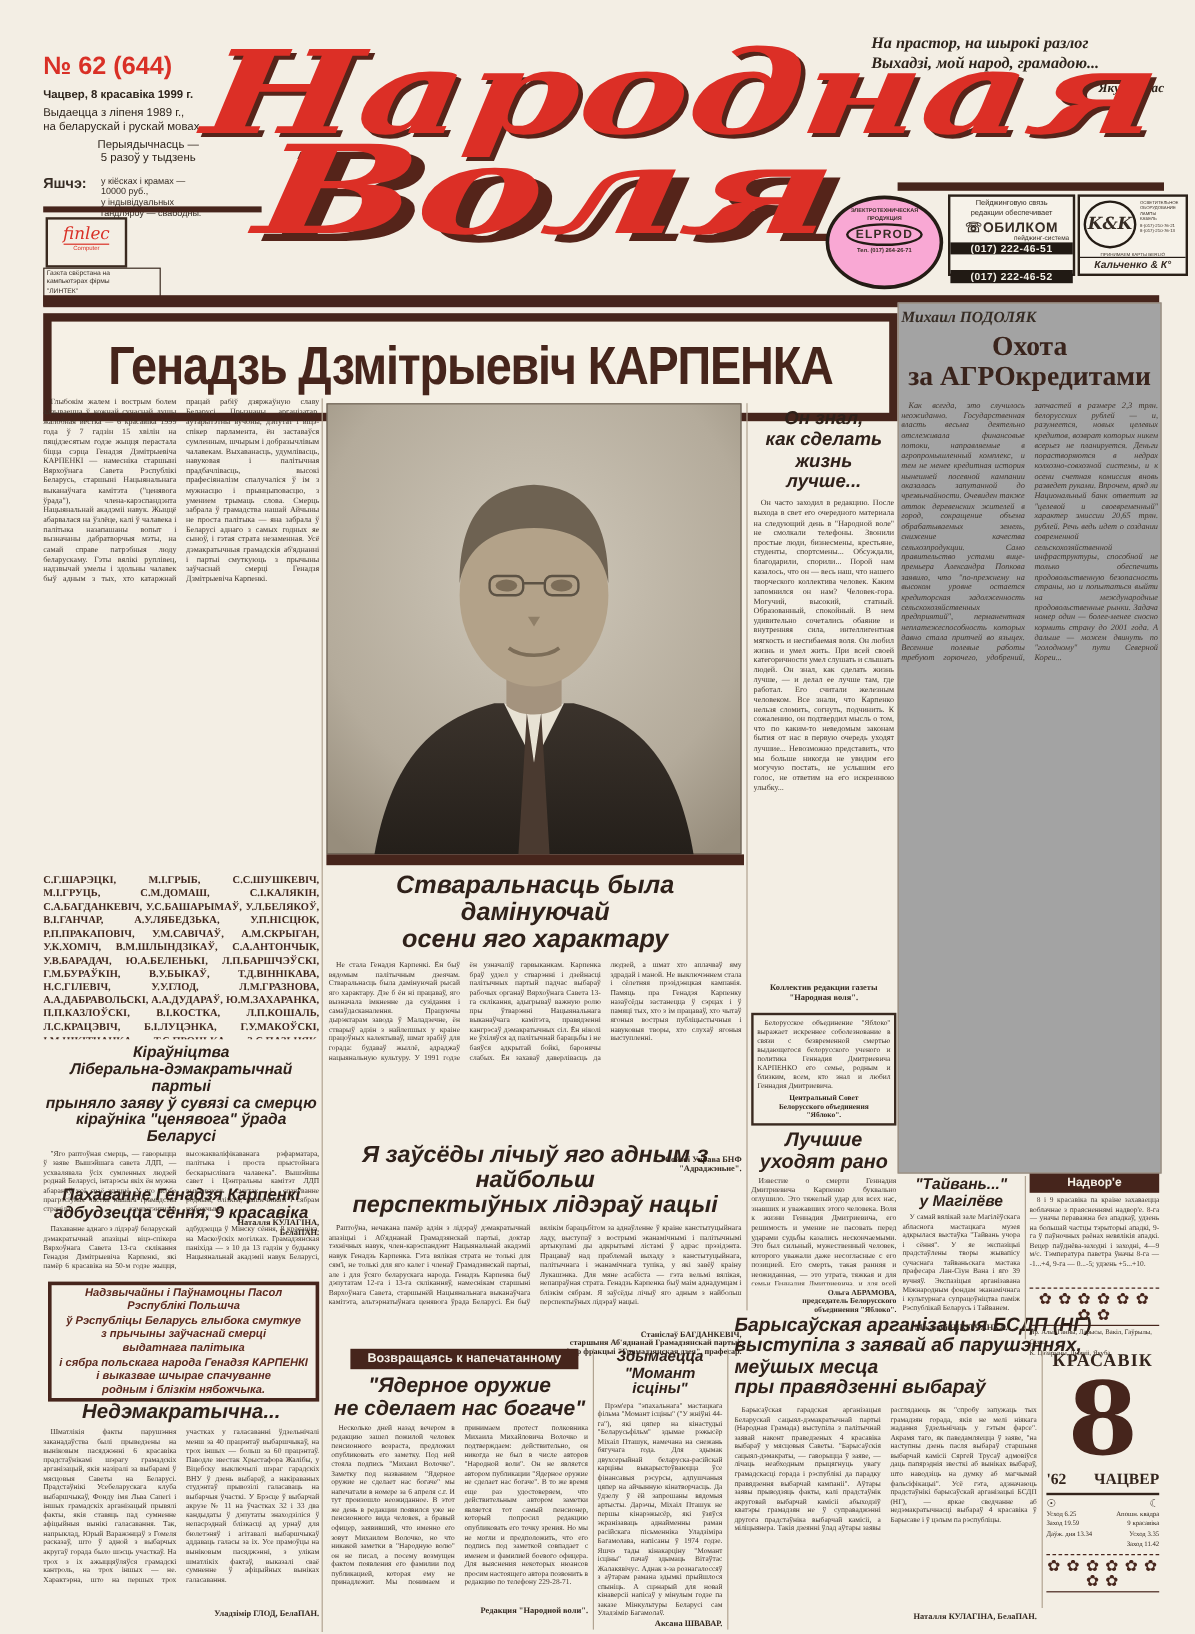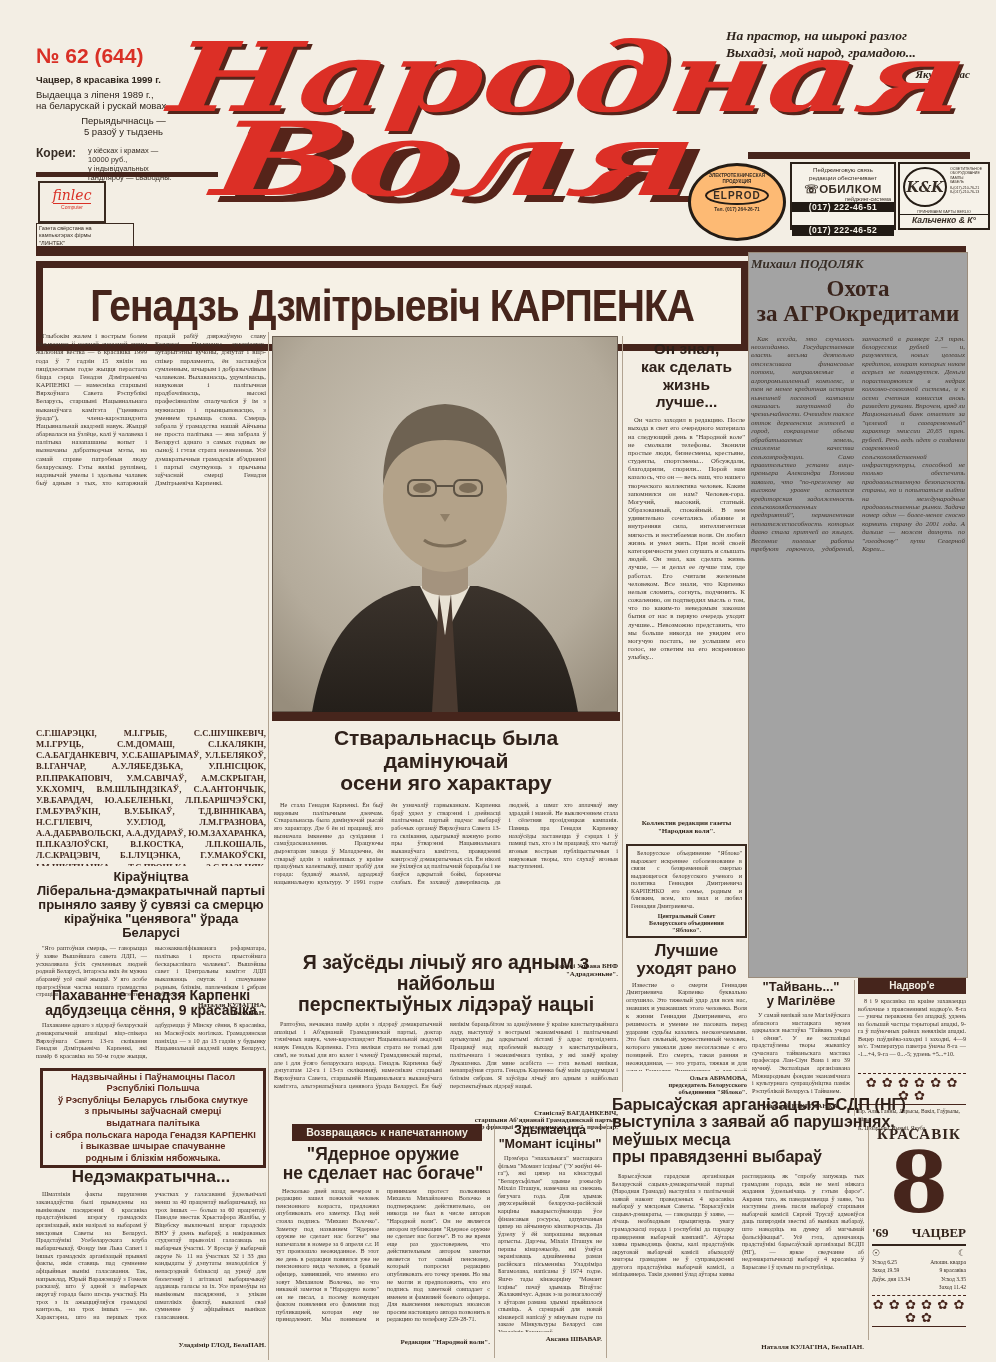--- a/index.html
+++ b/index.html
@@ -11,21 +11,21 @@
   .vrule{background:#b1a391;width:1px;}
   .red{color:#d93026;}
   .sans{font-family:"Liberation Sans",sans-serif;}
   .bodytxt{font-size:6.7px;line-height:1.22;text-align:justify;color:#3d332a;}
   .bodytxt::first-letter{padding-left:6px;}
   .cols2{column-count:2;column-gap:8px;}
   .cols3{column-count:3;column-gap:8px;}
   .clip{overflow:hidden;}
   .sig{font-weight:bold;font-size:7px;text-align:right;margin-top:3px;color:#33281f;}
   .hl{font-family:"Liberation Sans",sans-serif;font-weight:bold;text-align:center;
-      color:#2f211a;line-height:1.08;}
+      color:#2f211a;line-height:1.08;font-style:italic;}
   .badge{background:#46251c;color:#f3eee4;font-family:"Liberation Sans",sans-serif;
          font-weight:bold;text-align:center;}
   .masthead-info{font-size:9.5px;line-height:1.15;color:#2e241c;}
   .logo-word{font-family:"DejaVu Serif",serif;font-style:italic;font-weight:bold;
              color:#dc2f26;transform-origin:left top;position:absolute;line-height:1;}
   .ad-box{border:2px solid #2a2018;background:#f6f2e9;font-family:"Liberation Sans",sans-serif;}
   .phone-strip{background:#211a14;color:#f6f2e9;font-weight:bold;font-size:8.5px;
                text-align:center;line-height:1.25;letter-spacing:.5px;}
   .flowers{color:#46251c;font-size:13px;letter-spacing:1px;text-align:center;line-height:1;
            border-top:1px dashed #46251c;border-bottom:1px solid #46251c;padding:2px 0;}
@@ -38,21 +38,21 @@
 
   <div class="abs sans" style="left:36px;top:44px;width:175px;">
     <div class="red" style="font-size:21px;font-weight:bold;">№ 62 (644)</div>
     <div class="masthead-info" style="margin-top:7px;font-weight:bold;">Чацвер, 8 красавіка 1999 г.</div>
     <div class="masthead-info pre" style="margin-top:4px;">Выдаецца з ліпеня 1989 г.,
 на беларускай і рускай мовах</div>
     <div class="masthead-info pre" style="margin-top:4px;text-align:center;">Перыядычнасць —
 5 разоў у тыдзень</div>
   </div>
   <div class="abs" style="left:36px;top:146px;width:190px;">
-    <span class="sans" style="font-size:12px;font-weight:bold;vertical-align:top;">Кореи:</span>
+    <span class="sans" style="font-size:12px;font-weight:bold;vertical-align:top;">Яшчэ:</span>
     <span class="sans pre" style="display:inline-block;font-size:7.5px;line-height:1.2;margin-left:8px;">у кіёсках і крамах —
 10000 руб.,
 у індывідуальных
 гандляроў — свабодны.</span>
   </div>
   <div class="abs rule" style="left:36px;top:172px;width:182px;height:5px;"></div>
 
   <div class="abs" style="left:38px;top:181px;width:64px;height:38px;border:2px solid #3a2a20;text-align:center;">
     <div class="red" style="font-family:'DejaVu Serif',serif;font-style:italic;font-size:14px;border-bottom:1px solid #d93026;display:inline-block;margin-top:4px;">finlec</div>
     <div class="red sans" style="font-size:5px;">Computer</div>
@@ -65,21 +65,21 @@
   <div class="logo-word" style="left:222px;top:108px;font-size:102px;transform:skewX(-8deg) scaleX(1.55);text-shadow:8px 7px 0 #55241a;z-index:2;">Воля</div>
 
   <div class="abs" style="left:726px;top:28px;width:244px;">
     <div class="pre" style="font-style:italic;font-weight:bold;font-size:13.5px;line-height:1.25;color:#2e241c;">На прастор, на шырокі разлог
 Выхадзі, мой народ, грамадою...</div>
     <div style="font-size:11px;font-weight:bold;text-align:right;margin-top:6px;color:#2e241c;font-style:italic;">Якуб Колас</div>
   </div>
   <div class="abs rule" style="left:748px;top:152px;width:222px;height:7px;"></div>
 
   <div class="abs" style="left:688px;top:163px;width:96px;height:76px;z-index:4;">
-    <div style="width:92px;height:72px;border:3px solid #241c15;border-radius:50%;background:#fdba74;text-align:center;">
+    <div style="width:92px;height:72px;border:3px solid #241c15;border-radius:50%;background:#f9a8d4;text-align:center;">
       <div class="sans pre" style="font-size:4.6px;font-weight:bold;margin-top:7px;line-height:1.2;">ЭЛЕКТРОТЕХНИЧЕСКАЯ
 ПРОДУКЦИЯ</div>
       <div class="sans" style="display:inline-block;border:2px solid #241c15;border-radius:50%;padding:2px 6px;font-size:10px;font-weight:bold;letter-spacing:1px;margin-top:2px;">ELPROD</div>
       <div class="sans" style="font-size:4.8px;font-weight:bold;margin-top:2px;">Тел. (017) 264-26-71</div>
     </div>
   </div>
 
   <div class="abs ad-box" style="left:790px;top:162px;width:102px;height:64px;z-index:4;text-align:center;">
     <div class="pre" style="font-size:6.2px;line-height:1.25;margin-top:2px;">Пейджинговую связь
 редакции обеспечивает</div>
@@ -277,21 +277,21 @@
   </div>
   <div class="abs" style="left:612px;top:1172px;width:252px;">
     <div class="bodytxt cols2 clip" style="height:168px;font-size:6.2px;">Барысаўская гарадская арганізацыя Беларускай сацыял-дэмакратычнай партыі (Народная Грамада) выступіла з палітычнай заявай наконт праведзеных 4 красавіка выбараў у мясцовыя Саветы. "Барысаўскія сацыял-дэмакраты, — гаворыцца ў заяве, — лічаць неабходным прыцягнуць увагу грамадскасці горада і рэспублікі да парадку правядзення выбарчай кампаніі". Аўтары заявы прыводзяць факты, калі прадстаўнік акруговай выбарчай камісіі абыходзіў кватэры грамадзян не ў суправаджэнні другога прадстаўніка выбарчай камісіі, а міліцыянера. Такія дзеянні ўлад аўтары заявы расглядаюць як "спробу запужаць тых грамадзян горада, якія не мелі ніякага жадання ўдзельнічаць у гэтым фарсе". Акрамя таго, як паведамляецца ў заяве, "на наступны дзень пасля выбараў старшыня выбарчай камісіі Сяргей Трусаў адмовіўся даць папярэднія звесткі аб выніках выбараў, што наводзіць на думку аб магчымай фальсіфікацыі". Усё гэта, адзначаюць прадстаўнікі барысаўскай арганізацыі БСДП (НГ), — яркае сведчанне аб недэмакратычнасці выбараў 4 красавіка ў Барысаве і ў цэлым па рэспубліцы.</div>
     <div class="sig">Наталля КУЛАГІНА, БелаПАН.</div>
   </div>
 
   <div class="abs" style="left:872px;top:1126px;width:94px;">
     <div style="font-family:'Liberation Serif',serif;font-weight:bold;font-size:15px;text-align:center;letter-spacing:1px;color:#33241c;">КРАСАВІК</div>
     <div style="font-family:'DejaVu Serif',serif;font-weight:bold;font-size:84px;line-height:.95;text-align:center;color:#46251c;">8</div>
     <div style="display:flex;justify-content:space-between;font-family:'Liberation Serif',serif;font-weight:bold;font-size:13px;color:#33241c;margin-top:2px;">
-      <span>'69</span>
+      <span>'62</span>
       <span>ЧАЦВЕР</span>
     </div>
     <div style="border-top:2px solid #33241c;margin-top:3px;padding-top:2px;display:flex;">
       <div style="flex:1;">
         <div style="font-size:9px;">☉</div>
         <div class="cal-small pre">Усход 6.25
 Заход 19.59
 Даўж. дня 13.34</div>
       </div>
       <div style="flex:1;text-align:right;">

